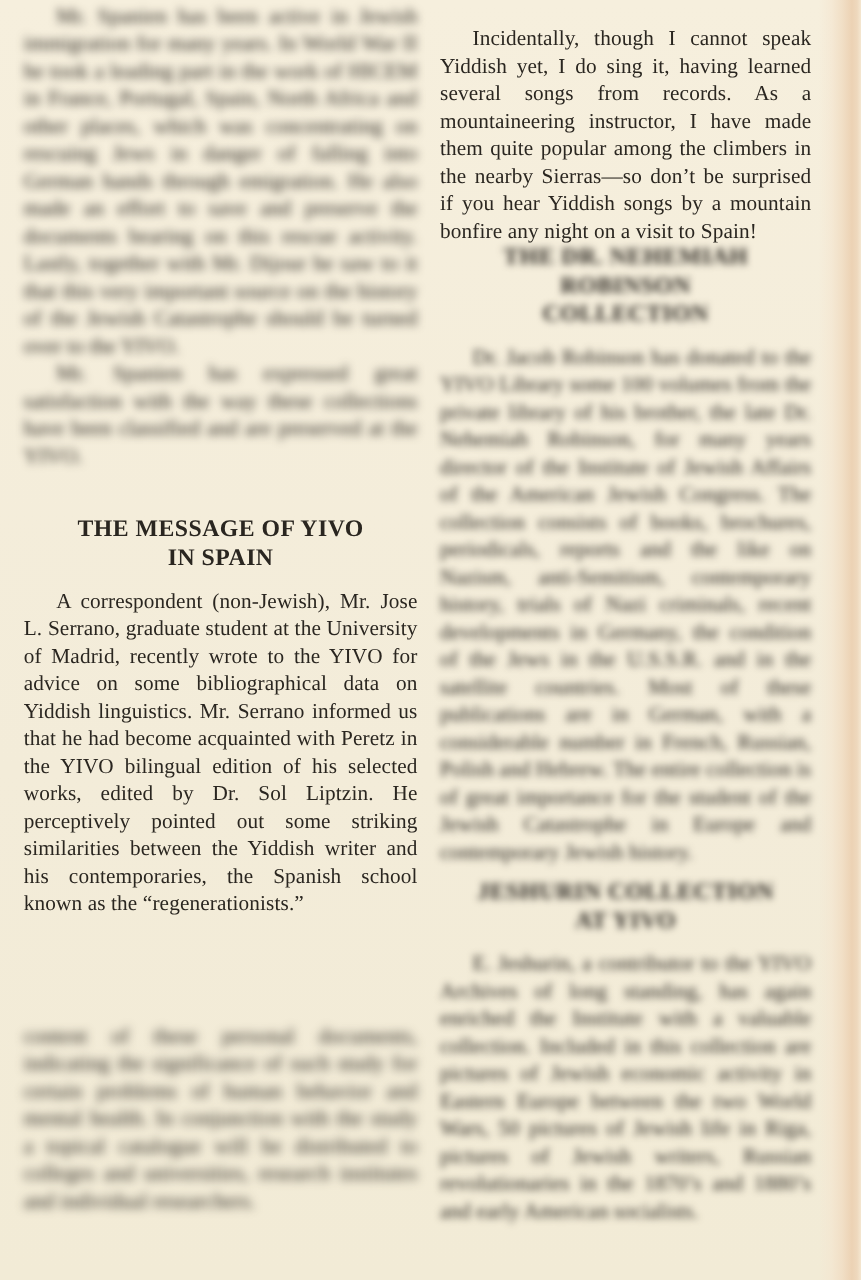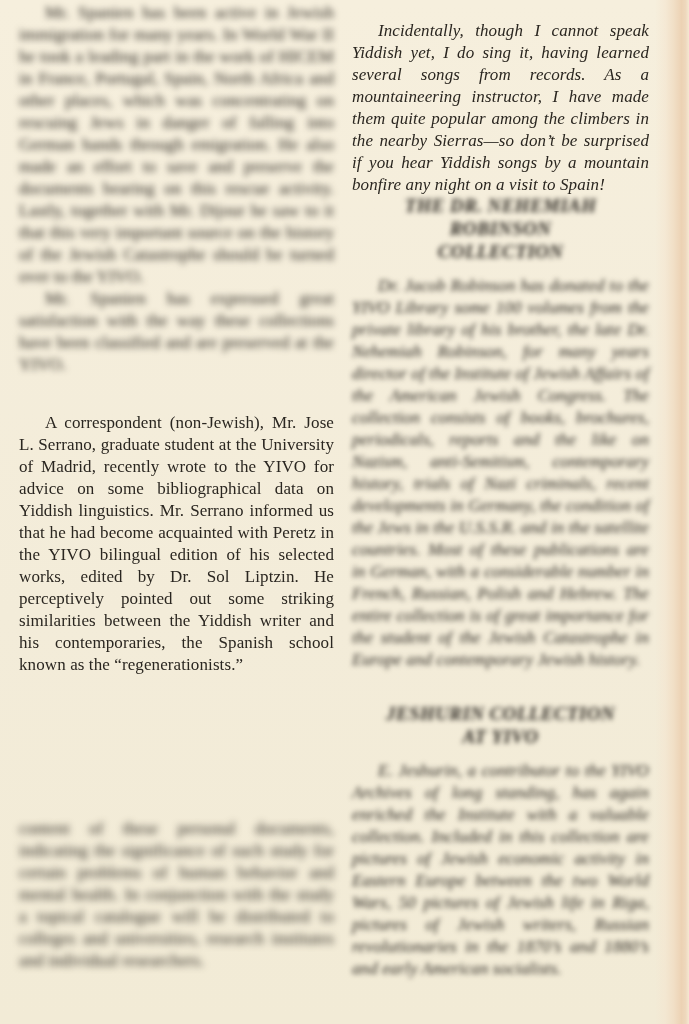--- a/index.html
+++ b/index.html
@@ -17,21 +17,21 @@
     background: linear-gradient(90deg,
       rgba(240,220,196,0) 0%,
       rgba(244,228,206,0.55) 30%,
       #f1dfc6 55%,
       #ecd2b4 78%,
       #eed8bd 90%,
       #f5e8d2 100%);
   }
   .column { position:absolute; }
   .col-left  { left:19px;  width:315px; }
-  .col-right { left:352px; width:297px;font-style:italic; }
+  .col-right { left:352px; width:297px; }
   .sec { position:absolute; left:0; right:0; }
   p {
     margin:0;
     font-size:17px;
     line-height:22px;
     text-align:justify;
     letter-spacing:0.1px;
   }
   p.indent { text-indent:26px; }
   .heading {
@@ -52,20 +52,21 @@
 <div class="page">
 
   <div class="column col-left" style="top:0; height:1024px;">
 
     <div class="sec blur-medium" style="top:2px;">
       <p class="indent">Mr. Spanien has been active in Jewish immigration for many years. In World War II he took a leading part in the work of HICEM in France, Portugal, Spain, North Africa and other places, which was concentrating on rescuing Jews in danger of falling into German hands through emigration. He also made an effort to save and preserve the documents bearing on this rescue activity. Lastly, together with Mr. Dijour he saw to it that this very important source on the history of the Jewish Catastrophe should be turned over to the YIVO.</p>
       <p class="indent">Mr. Spanien has expressed great satisfaction with the way these collections have been classified and are preserved at the YIVO.</p>
     </div>
 
     <div class="sec" style="top:412px;">
+      <h2 class="heading"><span>THE MESSAGE OF YIVO</span><br><span>IN SPAIN</span></h2>
       <p class="indent">A correspondent (non-Jewish), Mr. Jose L. Serrano, graduate student at the University of Madrid, recently wrote to the YIVO for advice on some bibliographical data on Yiddish linguistics. Mr. Serrano informed us that he had become acquainted with Peretz in the YIVO bilingual edition of his selected works, edited by Dr. Sol Liptzin. He perceptively pointed out some striking similarities between the Yiddish writer and his contemporaries, the Spanish school known as the “regenerationists.”</p>
     </div>
 
     <div class="sec blur-heavy" style="top:818px;">
       <p>content of these personal documents, indicating the significance of such study for certain problems of human behavior and mental health. In conjunction with the study a topical catalogue will be distributed to colleges and universities, research institutes and individual researchers.</p>
     </div>
 
   </div>
 
   <div class="column col-right" style="top:0; height:1024px;">

